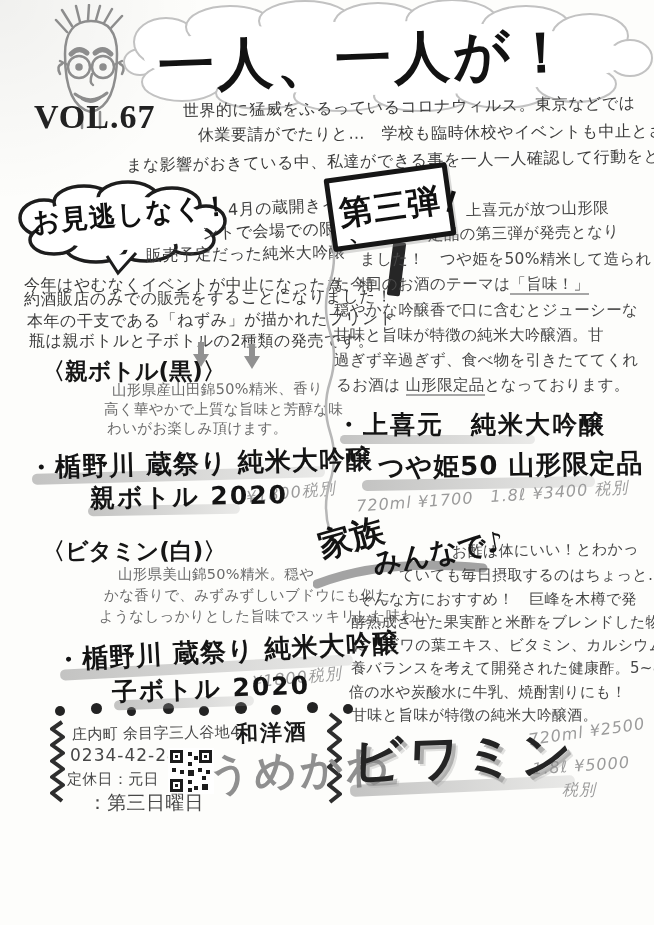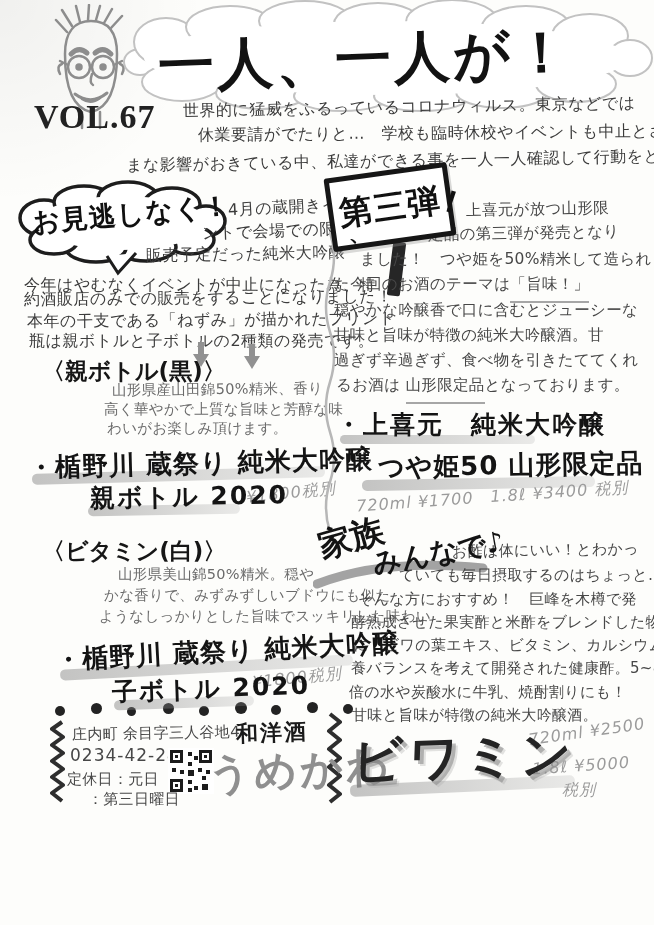--- a/index.html
+++ b/index.html
@@ -15,21 +15,21 @@
   .abs{position:absolute;white-space:nowrap;}
   .hand{font-size:16px;color:#3c3c3c;letter-spacing:.5px;}
   .hand2{font-size:15.5px;color:#474747;letter-spacing:.3px;}
   .desc{font-size:14.5px;color:#6b6b6b;letter-spacing:.3px;}
   .pencil{font-size:16px;color:#9b9b9b;font-style:italic;letter-spacing:1px;}
   .heading{font-size:23px;font-weight:900;color:#161616;}
   .product{font-size:26px;font-weight:900;color:#141414;letter-spacing:1px;z-index:2;}
   .subproduct{font-size:25px;font-weight:900;color:#141414;letter-spacing:2px;z-index:2;}
   .hl{position:absolute;z-index:1;border-radius:5px;
       background:linear-gradient(90deg, rgba(125,125,125,.45), rgba(165,165,165,.22));}
-  .underline-pencil{border-bottom:2px solid #a6a6a6;padding-bottom:8px;}
+  .underline-pencil{border-bottom:2px solid #a6a6a6;padding-bottom:0;}
   .dot{position:absolute;background:#232323;border-radius:50%;}
   .vol{font-family:"Liberation Serif", serif;font-size:34px;font-weight:700;color:#222;letter-spacing:1px;}
   .page-title{font-size:56px;font-weight:900;color:#121212;letter-spacing:3px;transform:rotate(-2deg);}
   .sign-box{box-sizing:border-box;width:124px;height:74px;border:5px solid #161616;border-radius:3px;
       background:#fff;display:flex;align-items:center;justify-content:center;
       transform:rotate(-8deg);box-shadow:2px 3px 0 rgba(150,150,150,.35);z-index:2;}
   .sign-text{font-size:33px;font-weight:900;color:#111;letter-spacing:1px;}
   .sign-post{width:13px;height:54px;background:#262626;transform:rotate(7deg);border-radius:2px;}
   .bubble-text{font-size:27px;font-weight:900;color:#101010;transform:rotate(-5deg);letter-spacing:1px;z-index:2;}
   .family-h1{font-size:33px;font-weight:900;color:#131313;transform:rotate(-16deg);z-index:2;}
@@ -189,21 +189,21 @@
         <rect x="34" y="5" width="7" height="7"></rect>
         <rect x="5" y="34" width="7" height="7"></rect>
       </g>
     <g fill="#1c1c1c">
         <rect x="7" y="7" width="3" height="3"></rect>
         <rect x="36" y="7" width="3" height="3"></rect>
         <rect x="7" y="36" width="3" height="3"></rect>
       </g>
   </svg>
   <div class="abs hand2" style="left:67px;top:770px;font-size:15px;">定休日：元日</div>
-  <div class="abs hand2" style="left:88px;top:790px;font-size:15px;">：第三日曜日</div>
+  <div class="abs hand2" style="left:88px;top:790px;font-size:19px;">：第三日曜日</div>
   <div class="abs shoptype" style="left:236px;top:718px;">和洋酒</div>
   <div class="abs shopname" style="left:208px;top:742px;">うめかわ</div>
 
   <svg class="abs" style="left:322px;top:232px;" width="16" height="300" viewBox="0 0 16 300" fill="none" stroke="#b7b7b7" stroke-width="2.5">
     <path d="M8,0 Q16,25 8,50 Q0,75 8,100 Q16,125 8,150 Q0,175 8,200 Q16,225 8,250 Q0,275 8,300"></path>
   </svg>
 
   <div class="abs sign-box" style="left:328px;top:170px;">
     <span class="sign-text">第三弾</span>
   </div>

